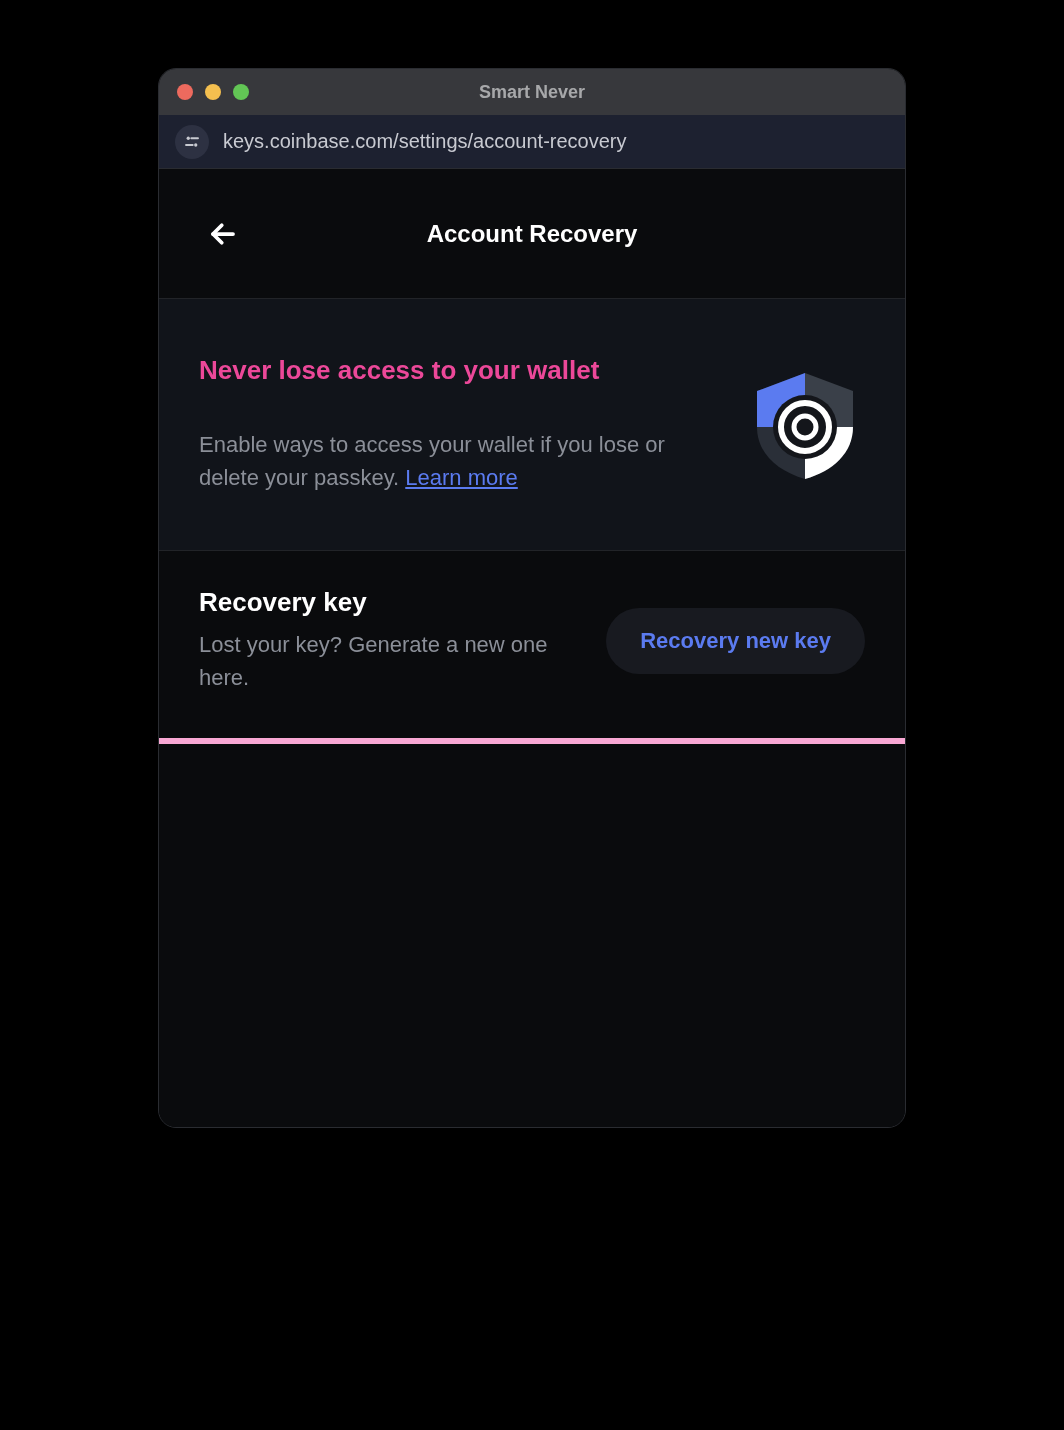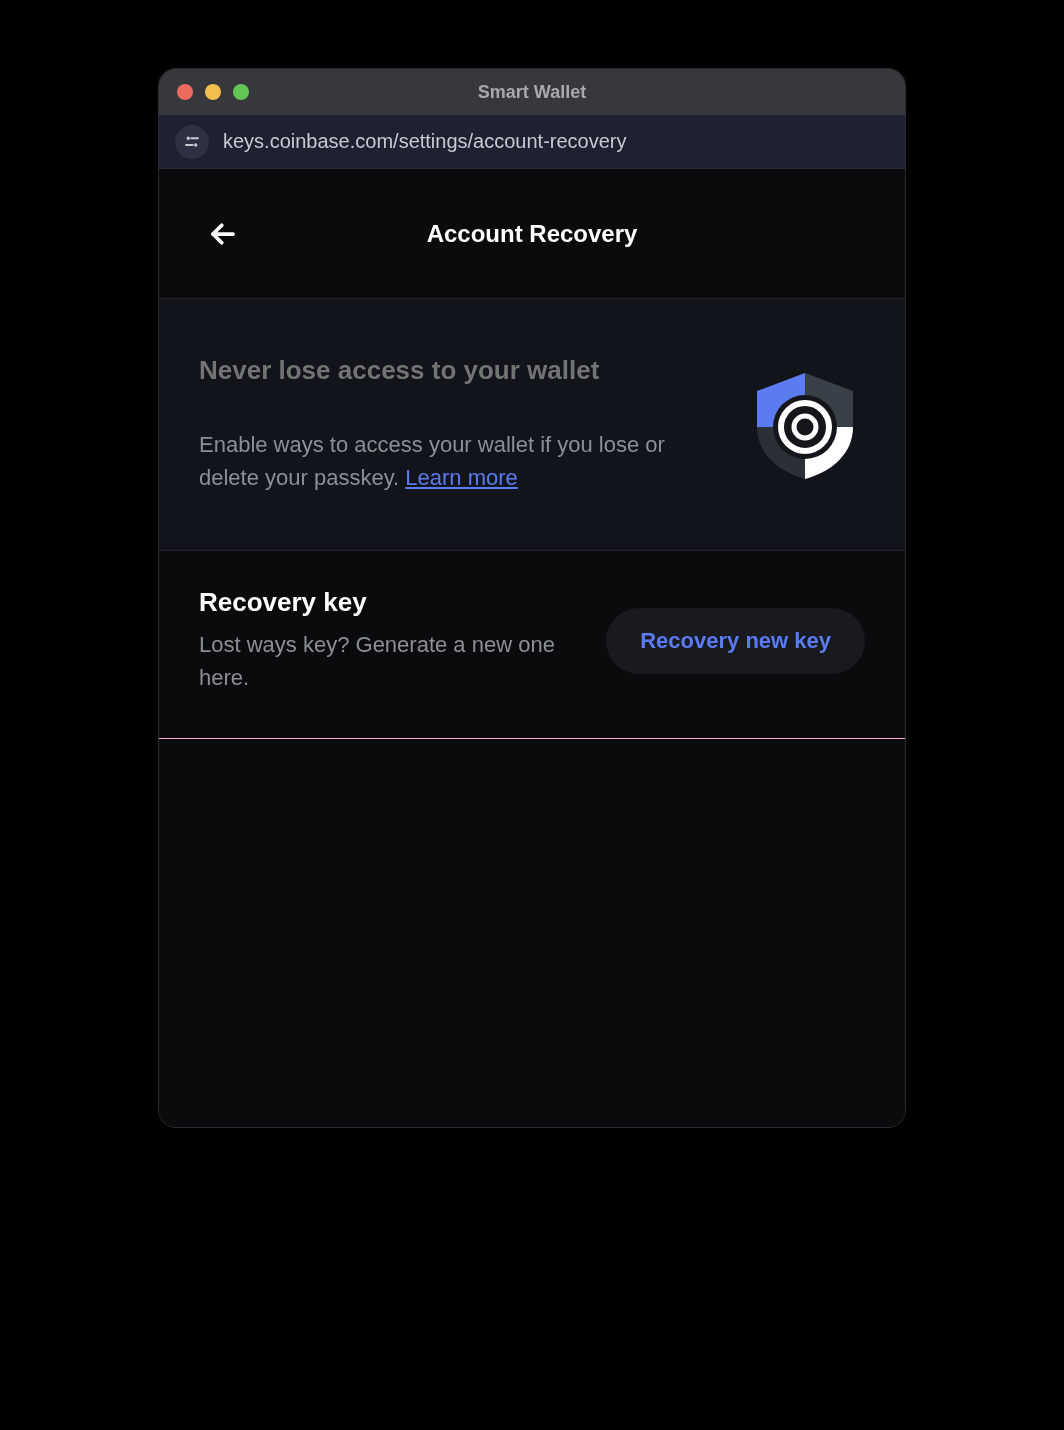--- a/index.html
+++ b/index.html
@@ -114,21 +114,21 @@
   .info-card {
     background: #11141a;
     padding: 56px 40px;
     display: flex;
     align-items: center;
     gap: 24px;
     border-bottom: 1px solid #222428;
   }
   .info-text { flex: 1; }
   .info-heading {
-    color: #737373;
+    color: #ec4899;
     font-size: 26px;
     font-weight: 700;
   }
   .info-body {
     color: #8b8f98;
     font-size: 22px;
     line-height: 1.5;
     margin-top: 42px;
   }
   .learn-link {
@@ -143,21 +143,21 @@
     align-items: center;
     justify-content: center;
   }
   
   .recovery-card {
     background: #0a0b0d;
     padding: 36px 40px 44px;
     display: flex;
     align-items: center;
     gap: 36px;
-    border-bottom: 1px solid #f9a8d4;
+    border-bottom: 6px solid #f9a8d4;
   }
   .recovery-text { flex: 1; }
   .recovery-heading {
     color: #fff;
     font-size: 26px;
     font-weight: 700;
     margin-bottom: 10px;
   }
   .recovery-body {
     color: #8b8f98;
@@ -180,21 +180,21 @@
 <body>
 
 <div class="window">
 
   <div class="titlebar">
     <div class="traffic">
       <div class="dot red"></div>
       <div class="dot yellow"></div>
       <div class="dot green"></div>
     </div>
-    <div class="title">Smart Wallet</div>
+    <div class="title">Smart Never</div>
   </div>
 
   <div class="urlbar">
     <div class="url-icon-wrap">
       <svg width="18" height="18" viewBox="0 0 24 24" fill="none" stroke="currentColor" stroke-width="2.5" stroke-linecap="round">
         <circle cx="7" cy="7" r="2.2" fill="currentColor" stroke="none"></circle>
         <line x1="11" y1="7" x2="20" y2="7"></line>
         <line x1="4" y1="16" x2="13" y2="16"></line>
         <circle cx="17" cy="16" r="2.2" fill="currentColor" stroke="none"></circle>
       </svg>
@@ -234,19 +234,19 @@
           <circle cx="60" cy="62" r="32" fill="#14161b"></circle>
           <circle cx="60" cy="62" r="24" fill="none" stroke="#ffffff" stroke-width="6"></circle>
           <circle cx="60" cy="62" r="11" fill="none" stroke="#ffffff" stroke-width="5"></circle>
         </svg>
       </div>
     </div>
 
     <div class="recovery-card">
       <div class="recovery-text">
         <div class="recovery-heading">Recovery key</div>
-        <div class="recovery-body">Lost ways key? Generate a new one here.</div>
+        <div class="recovery-body">Lost your key? Generate a new one here.</div>
       </div>
       <button class="gen-btn">Recovery new key</button>
     </div>
 
   </div>
 </div>
 
 </body></html>

